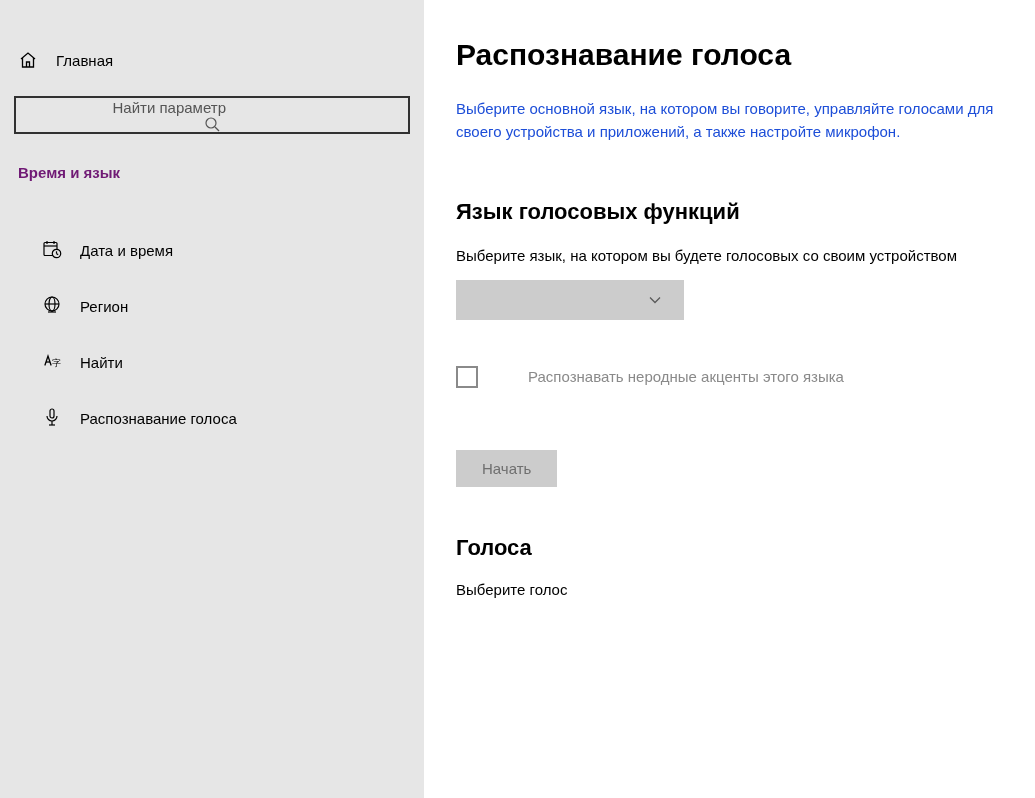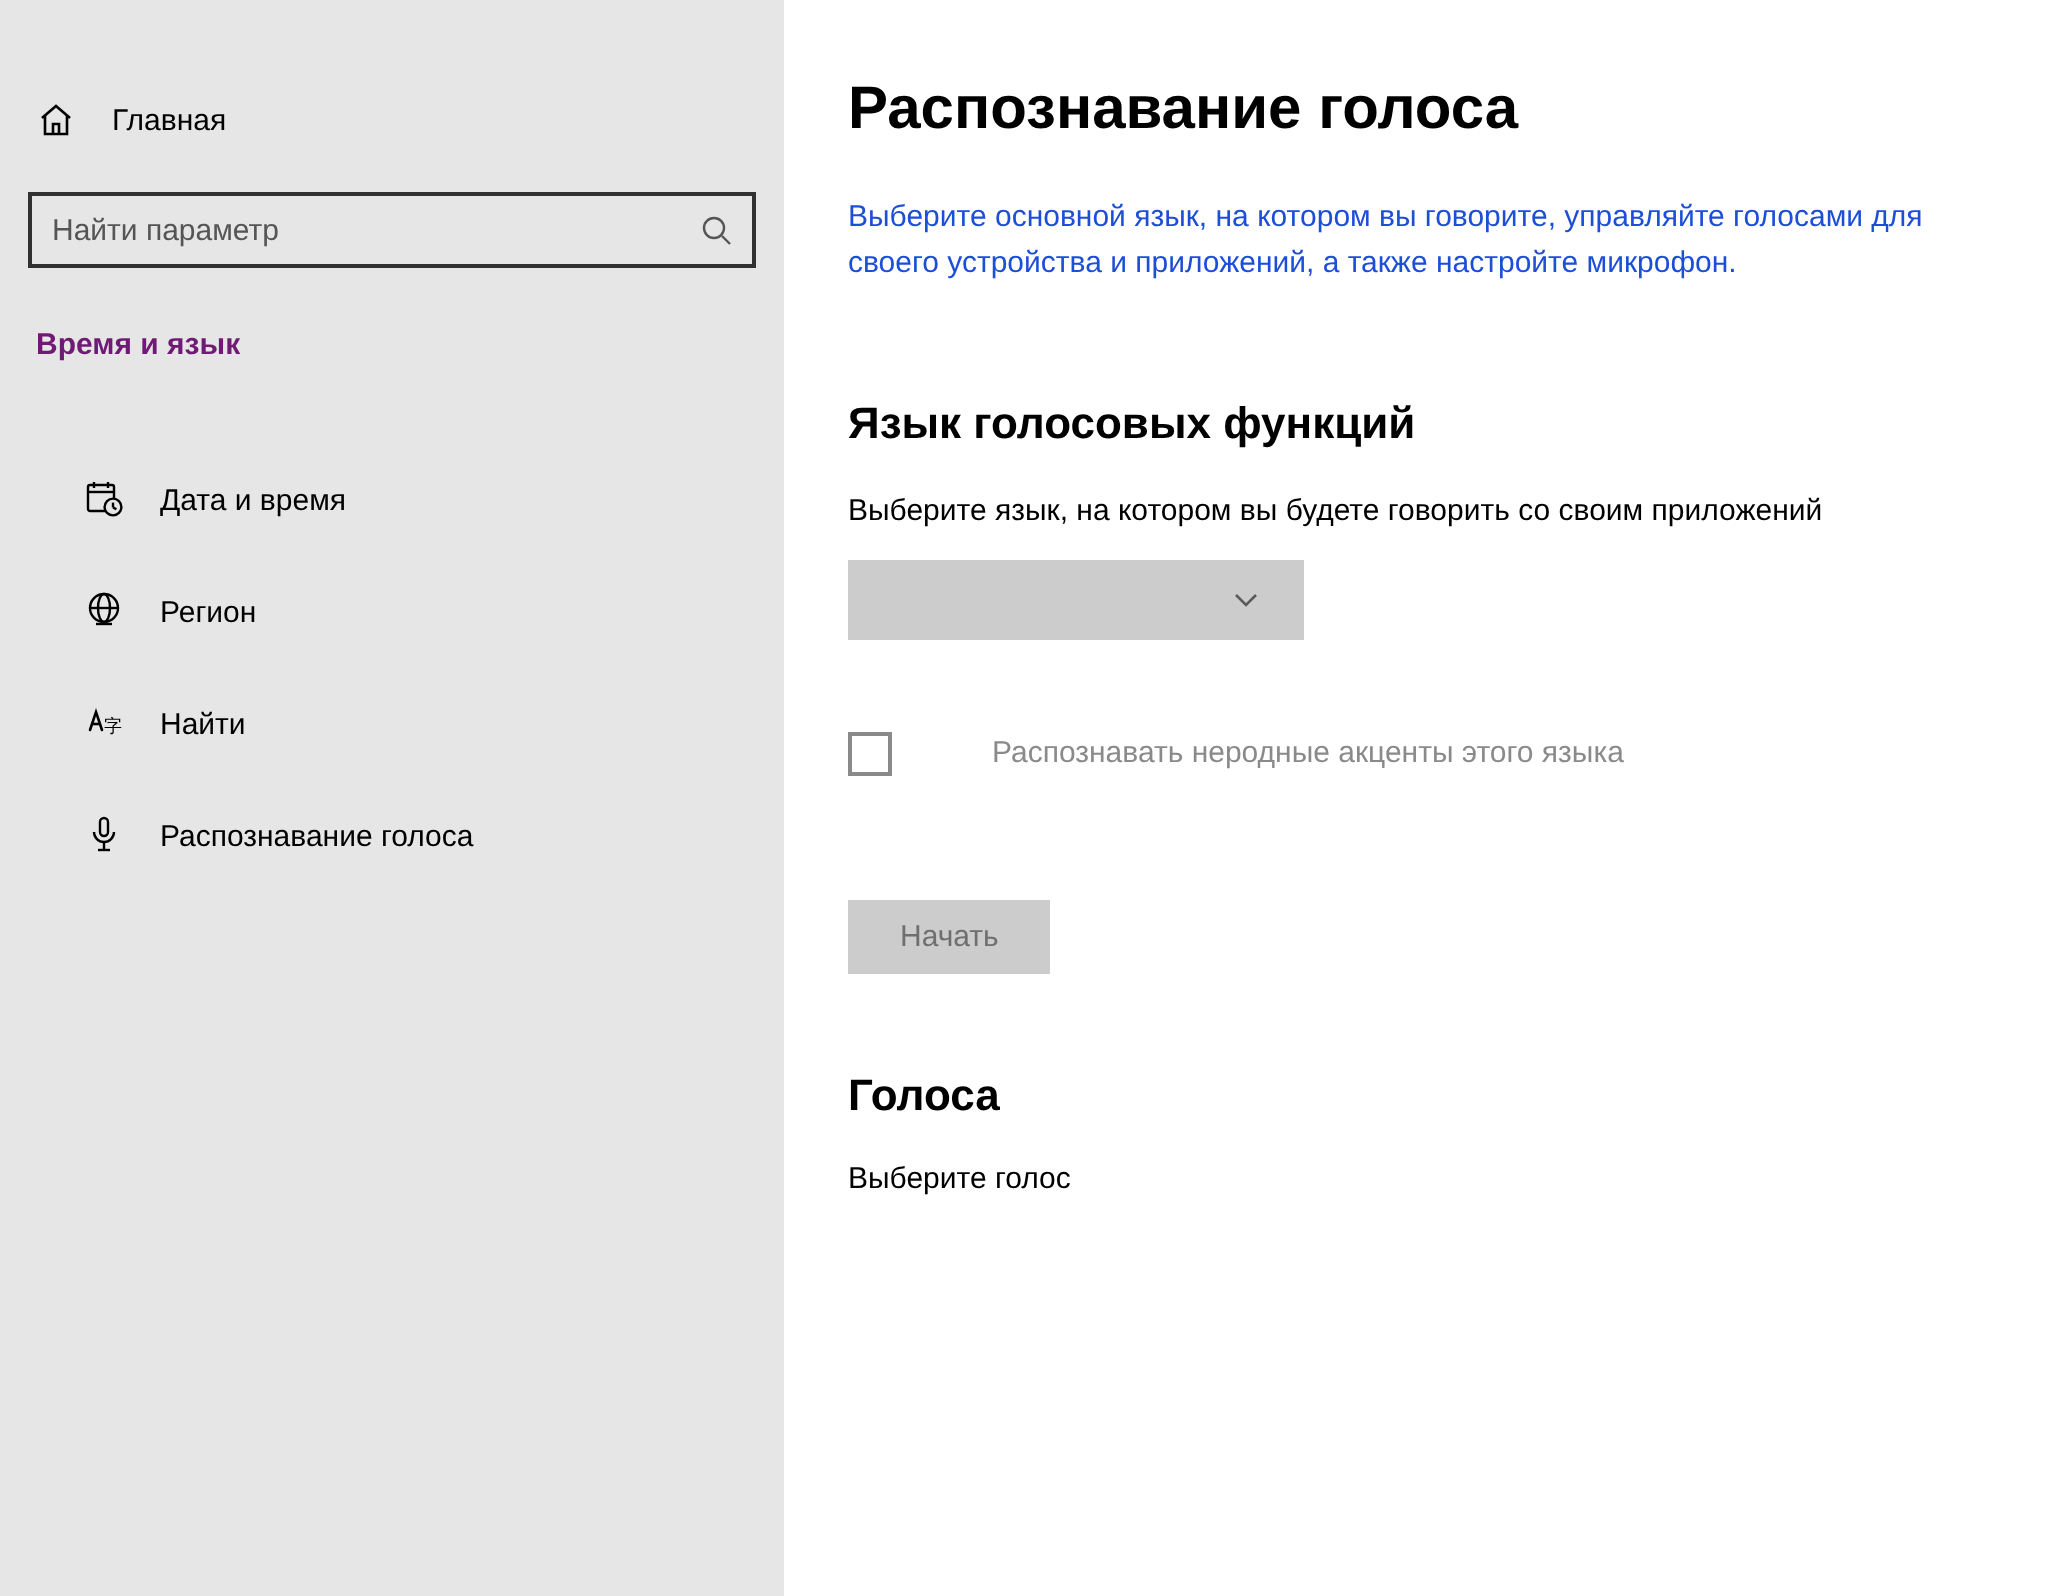--- a/index.html
+++ b/index.html
@@ -9,21 +9,21 @@
     font-family: "Segoe UI", -apple-system, BlinkMacSystemFont, sans-serif;
   }
   body {
     display: flex;
     width: 1035px;
     height: 798px;
     background: #ffffff;
     overflow: hidden;
   }
   .sidebar {
-    width: 392px;
+    width: 424px;
     background: #e6e6e6;
     padding-top: 40px;
     flex-shrink: 0;
   }
   .home-row {
     display: flex;
     align-items: center;
     padding: 10px 18px 18px 18px;
     cursor: pointer;
   }
@@ -38,20 +38,21 @@
     margin-left: 18px;
   }
   .search-box {
     margin: 8px 14px 0 14px;
     border: 2px solid #313131;
     height: 38px;
     display: flex;
     align-items: center;
     background: #e6e6e6;
     padding: 0 10px 0 10px;
+    flex-direction: column;
   }
   .search-input {
     flex: 1;
     border: none;
     background: transparent;
     font-size: 15px;
     color: #555;
     outline: none;
   }
   .search-input::placeholder {
@@ -259,21 +260,21 @@
 
   </div>
 </div>
 
 <div class="main">
   <h1 class="page-title">Распознавание голоса</h1>
   <p class="page-intro">Выберите основной язык, на котором вы говорите, управляйте голосами для своего устройства и приложений, а также настройте микрофон.</p>
 
   <div class="section">
     <h2 class="section-title">Язык голосовых функций</h2>
-    <p class="section-desc">Выберите язык, на котором вы будете говорить со своим приложений</p>
+    <p class="section-desc">Выберите язык, на котором вы будете голосовых со своим устройством</p>
     <div class="dropdown">
       <span class="chevron">
         <svg viewBox="0 0 14 14" fill="none" stroke="#5a5a5a" stroke-width="1.3">
           <polyline points="2,4.5 7,9.5 12,4.5"></polyline>
         </svg>
       </span>
     </div>
 
     <div class="checkbox-row">
       <span class="checkbox"></span>

